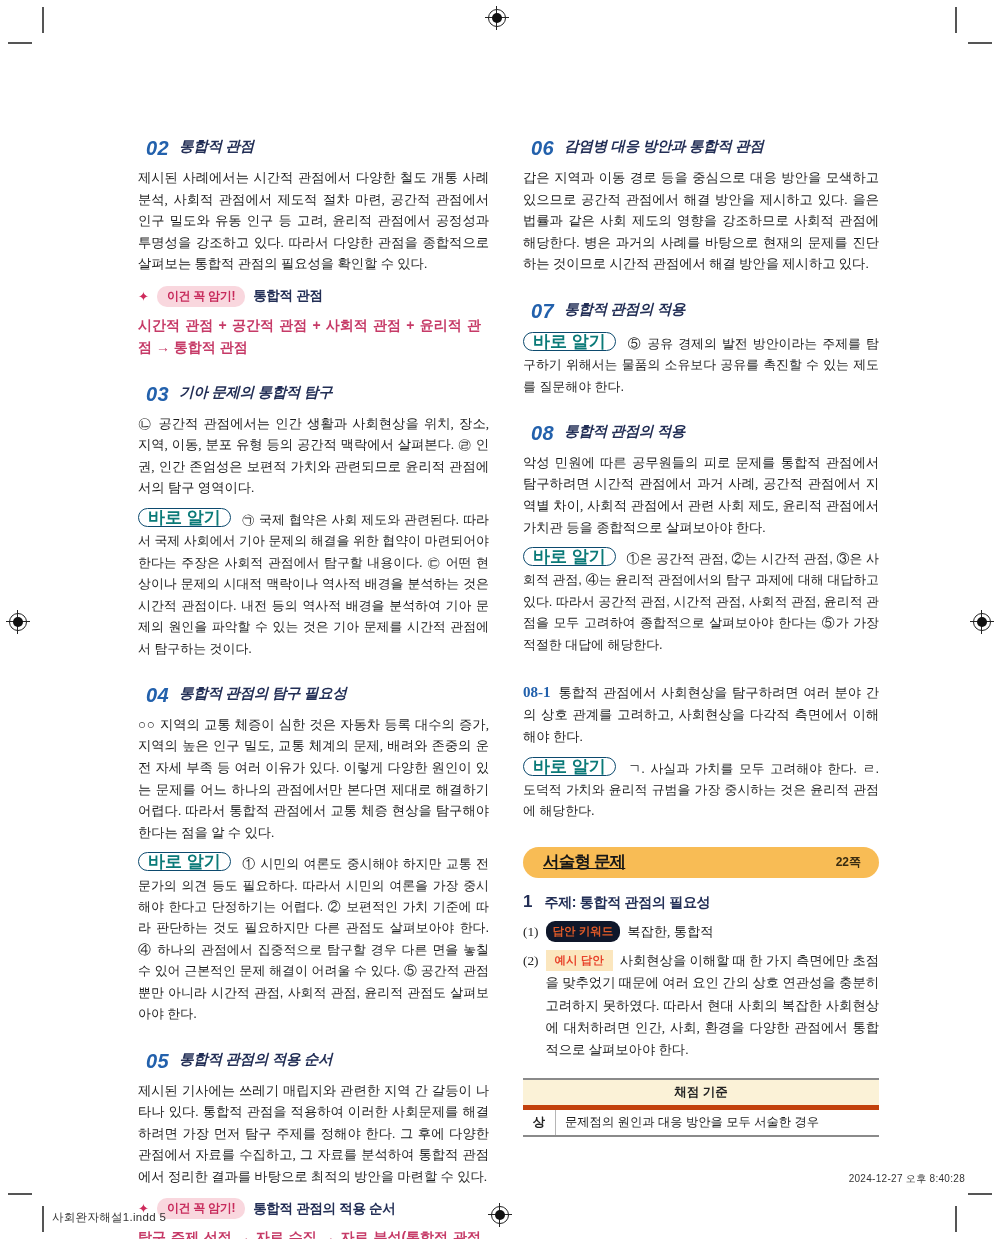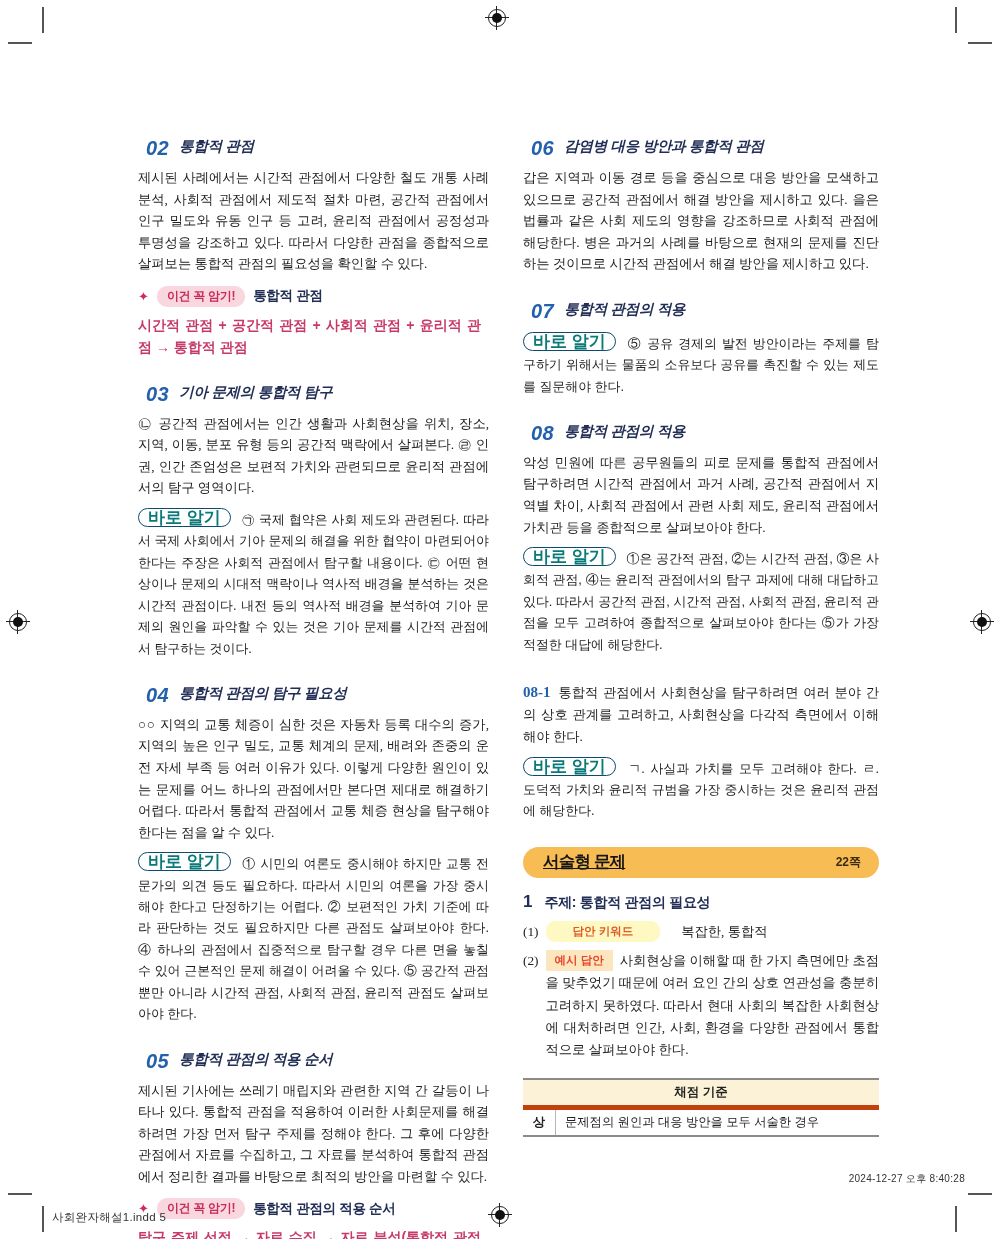--- a/index.html
+++ b/index.html
@@ -41,22 +41,22 @@
   .essay-bar{background:#F8BC55;border-radius:16px;height:31px;display:flex;align-items:center;
              justify-content:space-between;padding:0 18px 0 20px;margin:16px 0 14px 0;}
   .essay-title{font-weight:bold;font-size:16.5px;color:#161616;letter-spacing:-0.8px;text-decoration:underline;}
   .essay-page{font-size:12px;font-weight:bold;color:#3a2c10;}
   .q-head{display:flex;gap:12px;align-items:baseline;margin:0 0 9px 0;}
   .q-num{color:#222E55;font-weight:bold;font-size:17px;}
   .q-title{color:#222E55;font-weight:bold;font-size:14px;letter-spacing:-0.3px;}
   .q-item{display:flex;gap:7px;font-size:13.3px;margin-bottom:7px;align-items:flex-start;}
   .q-marker{font-family:"Liberation Serif",serif;flex:0 0 auto;line-height:1.65;}
   .q-content{flex:1;line-height:1.68;text-align:justify;font-family:"Liberation Serif",serif;}
-  .kw-pill{display:inline-block;background:#fef9c3;color:#E05A28;font-weight:bold;font-size:11.5px;
-           border-radius:9px;padding:1px 27px;margin-right:21px;font-family:"Liberation Sans",sans-serif;
+  .kw-pill{display:inline-block;background:#0f172a;color:#E05A28;font-weight:bold;font-size:11.5px;
+           border-radius:9px;padding:1px 7px;margin-right:7px;font-family:"Liberation Sans",sans-serif;
            white-space:nowrap;vertical-align:1px;}
   .ex-pill{display:inline-block;background:#FBE6BE;color:#E8432B;font-weight:bold;font-size:11.5px;
            border-radius:0;padding:1px 9px;margin-right:7px;font-family:"Liberation Sans",sans-serif;
            white-space:nowrap;vertical-align:1px;}
   
   .rubric{width:100%;border-collapse:collapse;font-size:12.3px;margin-top:16px;
           border-top:2px solid #8a8a8a;border-bottom:2px solid #8a8a8a;}
   .rubric th{background:#FBF2D7;font-weight:bold;color:#222;padding:4px 6px;border-bottom:5px solid #c2410c;
              font-size:12.5px;}
   .rubric td{padding:4px 9px;border-bottom:1px solid #c9c9c9;color:#222;}

